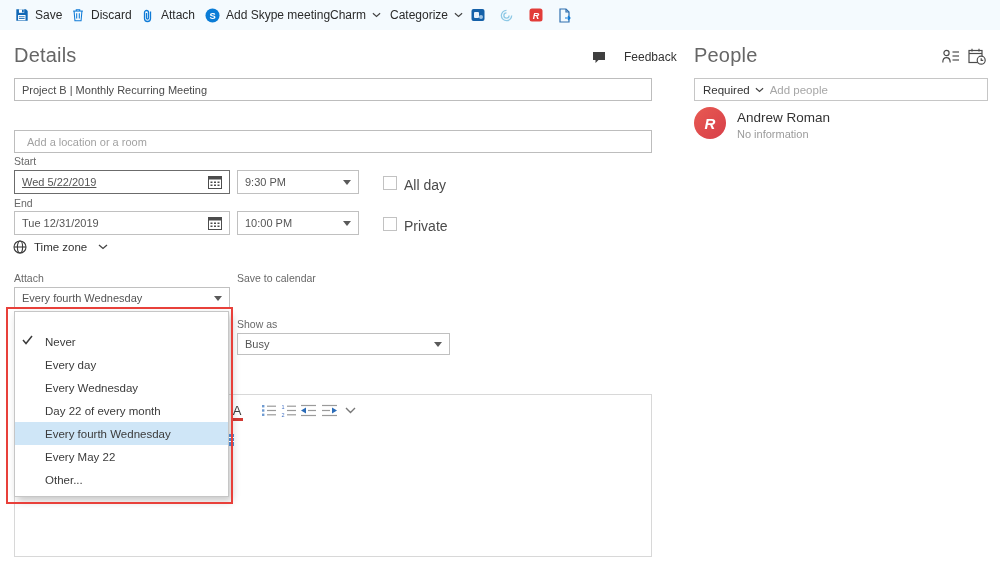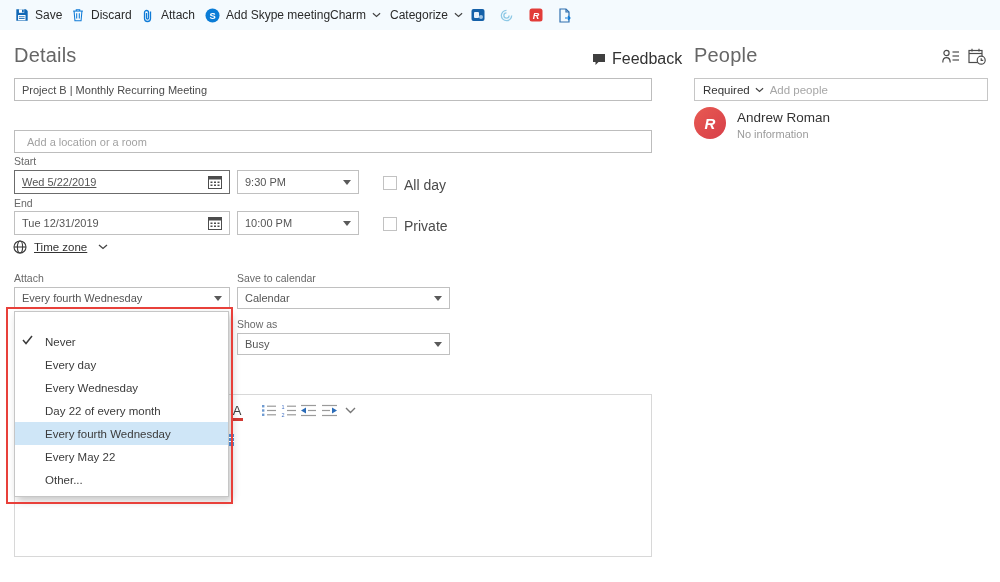--- a/index.html
+++ b/index.html
@@ -8,40 +8,40 @@
   .screen { position:relative; width:1000px; height:582px; background:#fff; overflow:hidden; }
 
   
   .toolbar { position:absolute; left:0; top:0; width:1000px; height:30px; background:#f4fafe; }
   .tb-item { position:absolute; top:0; height:30px; display:flex; align-items:center; gap:6px;
              font-size:12px; color:#2b2b2b; cursor:pointer; white-space:nowrap; }
   .tb-icon { display:inline-flex; width:15px; height:15px; align-items:center; justify-content:center; }
 
   
   .section-title { position:absolute; font-size:20px; font-weight:400; color:#666; letter-spacing:.2px; }
-  .feedback { position:absolute; left:592px; top:50px; display:flex; align-items:center; gap:6px;
-              font-size:16px; color:#333; cursor:pointer; }
+  .feedback { position:absolute; left:592px; top:50px; display:flex; align-items:center; gap:18px;
+              font-size:12px; color:#333; cursor:pointer; }
 
   
   .text-input { position:absolute; left:14px; width:638px; height:23px; border:1px solid #bdbdbd;
                 font-family:"Liberation Sans", sans-serif; font-size:11px; color:#4a4a4a; padding:0 7px; outline:none; }
   .text-input::placeholder { color:#a2a2a2; }
 
   .flabel { position:absolute; font-size:10.5px; color:#686868; }
 
   .field { position:absolute; height:24px; border:1px solid #c0c0c0; background:#fff; display:flex;
            align-items:center; padding:0 7px; font-size:11px; color:#555; cursor:pointer; }
   .field.dark { border-color:#6b6b6b;text-decoration:underline; }
   .caret-down { width:0; height:0; border-left:4px solid transparent; border-right:4px solid transparent;
                 border-top:5px solid #5a5a5a; margin-left:auto; }
   .checkbox { position:absolute; width:14px; height:14px; border:1px solid #c2c2c2; background:#fff; cursor:pointer; }
   .cb-label { position:absolute; font-size:14px; color:#4b4b4b; }
 
   .tz-row { position:absolute; left:13px; top:240px; display:flex; align-items:center; gap:7px;
-            font-size:11.5px; color:#333; cursor:pointer;text-decoration:underline; }
+            font-size:11.5px; color:#333; cursor:pointer; }
 
   
   .compose { position:absolute; left:14px; top:394px; width:638px; height:163px; border:1px solid #d8d8d8; background:#fff; }
   .ed-btn { position:absolute; display:flex; align-items:center; justify-content:center; cursor:pointer; }
   .fontA { font-size:13px; color:#3f3f3f; font-weight:400; line-height:13px; }
   .fontA-bar { position:absolute; left:231px; top:418px; width:12px; height:2.5px; background:#d23a34; }
 
   
   .menu { position:absolute; left:14px; top:311px; width:215px; height:186px; background:#fff;
           border:1px solid #c6c6c6; box-shadow:3px 4px 8px rgba(0,0,0,.22); z-index:5; padding-top:18px; }
@@ -247,24 +247,20 @@
     </span>
   </div>
 
   <div class="flabel" style="left:14px; top:272px">Attach</div>
   <div class="field" style="left:14px; top:287px; width:216px; height:22px">
     <span>Every fourth Wednesday</span>
     <span class="caret-down"></span>
   </div>
 
   <div class="flabel" style="left:237px; top:272px">Save to calendar</div>
-  <div class="field" style="left:237px; top:287px; width:213px; height:22px">
-    <span>Calendar</span>
-    <span class="caret-down"></span>
-  </div>
 
   <div class="flabel" style="left:237px; top:318px">Show as</div>
   <div class="field" style="left:237px; top:333px; width:213px; height:22px">
     <span>Busy</span>
     <span class="caret-down"></span>
   </div>
 
   <div class="compose"></div>
 
   <div class="ed-btn" style="left:230px; top:403px; width:14px; height:15px">

